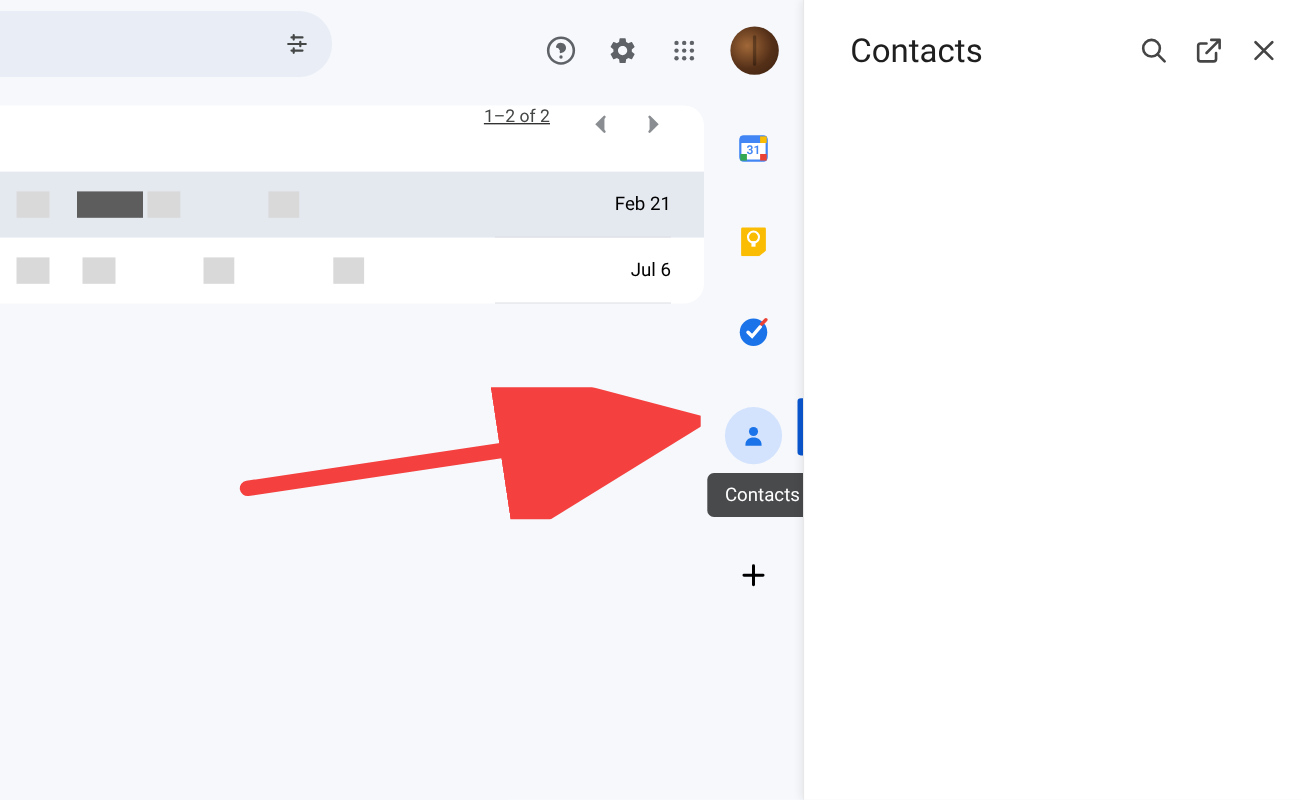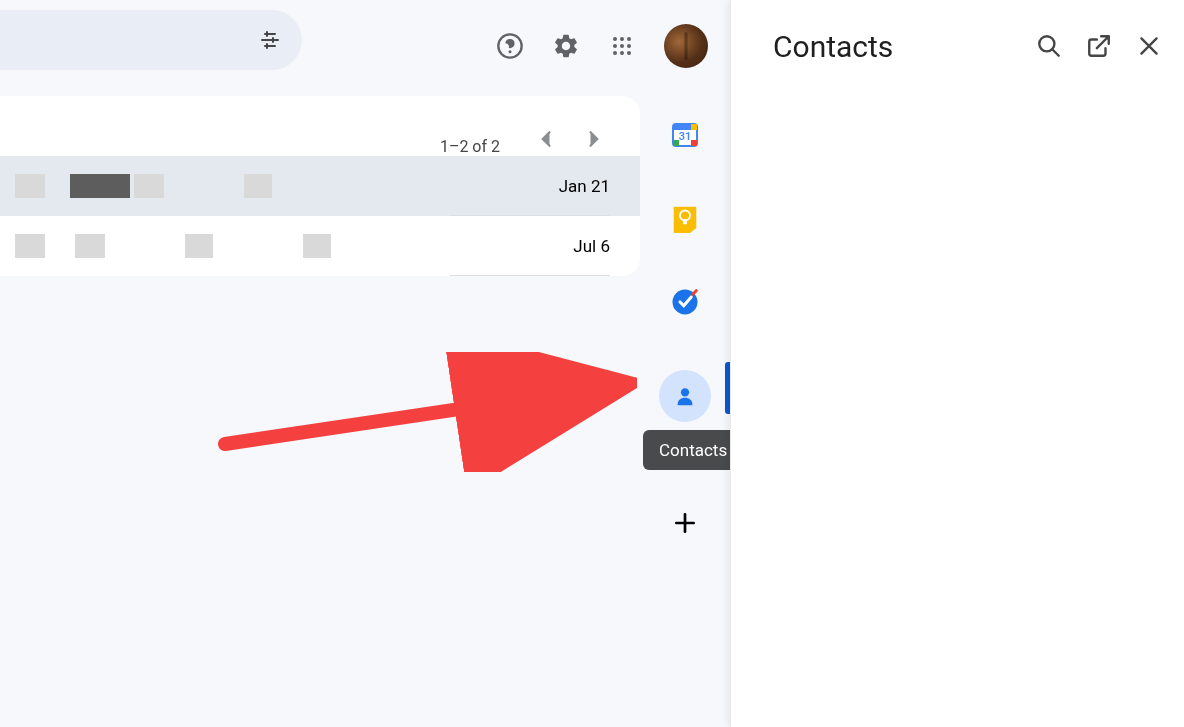--- a/index.html
+++ b/index.html
@@ -9,21 +9,21 @@
     
     .search-bar { position: absolute; left: 0; top: 10px; width: 302px; height: 60px; background: #e9eef6; border-radius: 0 30px 30px 0; display: flex; align-items: center; justify-content: flex-end; padding-right: 20px; }
     .search-options-icon { width: 24px; height: 24px; color: #444746; display: flex; align-items: center; justify-content: center; }
     
     .header-icons { position: absolute; top: 24px; right: 22px; display: flex; align-items: center; gap: 28px; }
     .header-icon { width: 28px; height: 28px; color: #5f6368; cursor: pointer; display: flex; align-items: center; justify-content: center; }
     .avatar { width: 44px; height: 44px; border-radius: 50%; display: flex; align-items: center; justify-content: center; background: radial-gradient(ellipse at 35% 40%, #a16838 0%, #553018 55%, #3b2010 100%); position: relative; cursor: pointer; }
     .avatar::after { content: ''; position: absolute; width: 3px; height: 28px; background: rgba(0,0,0,0.3); border-radius: 2px; left: 50%; transform: translateX(-50%); }
     
     .content-panel { position: absolute; left: 0; top: 96px; width: 640px; background: #fff; border-radius: 0 18px 18px 0; }
-    .list-header { height: 60px; display: flex; align-items: flex-end; justify-content: flex-end; padding-right: 30px; gap: 20px; }
+    .list-header { height: 60px; display: flex; align-items: flex-start; justify-content: flex-end; padding-right: 30px; gap: 20px; text-decoration: underline; }
     .pagination-text { font-size: 16px; color: #444746; margin-right: 10px; }
     .nav-arrow { color: #8a8d91; cursor: pointer; padding: 8px; display: flex; }
     
     .list-row { height: 60px; display: flex; align-items: center; padding: 0 30px 0 15px; position: relative; }
     .list-row.highlighted { background: #e4e9f0; }
     .date-cell { margin-left: auto; font-size: 17px; color: #000; }
     .row-divider { position: absolute; right: 30px; bottom: 0; width: 160px; height: 1px; background: #dcdfe3; }
     
     .grey-block { background: #d9d9d9; display: inline-block; }
     .dark-block { background: #5d5d5d; display: inline-block; }
@@ -99,21 +99,21 @@
             <path fill="currentColor" d="M1 2 L7 8 L1 14" stroke="currentColor" stroke-width="2" stroke-linecap="round"></path>
           </svg>
       </div>
     </div>
 
     <div class="list-row highlighted">
       <span class="grey-block" style="width:30px;height:24px;margin-right:25px;"></span>
       <span class="dark-block" style="width:60px;height:24px;"></span>
       <span class="grey-block" style="width:30px;height:24px;margin-left:4px;"></span>
       <span class="grey-block" style="width:28px;height:24px;margin-left:80px;"></span>
-      <span class="date-cell">Jan 21</span>
+      <span class="date-cell">Feb 21</span>
       <div class="row-divider"></div>
     </div>
 
     <div class="list-row">
       <span class="grey-block" style="width:30px;height:24px;margin-right:30px;"></span>
       <span class="grey-block" style="width:30px;height:24px;"></span>
       <span class="grey-block" style="width:28px;height:24px;margin-left:80px;"></span>
       <span class="grey-block" style="width:28px;height:24px;margin-left:90px;"></span>
       <span class="date-cell">Jul 6</span>
       <div class="row-divider"></div>

